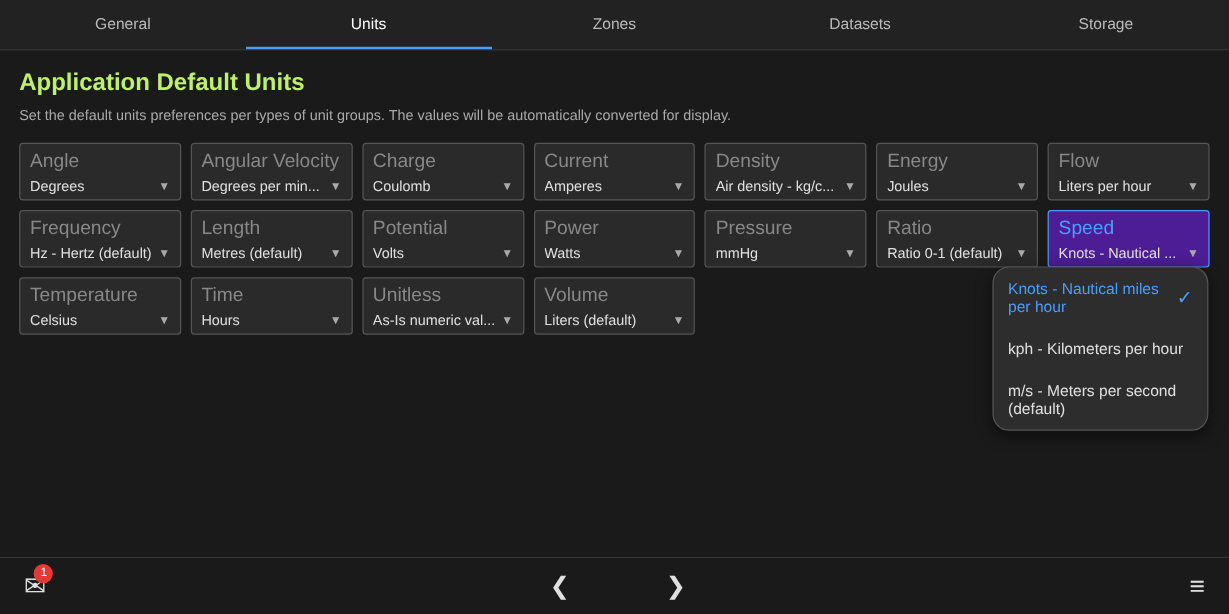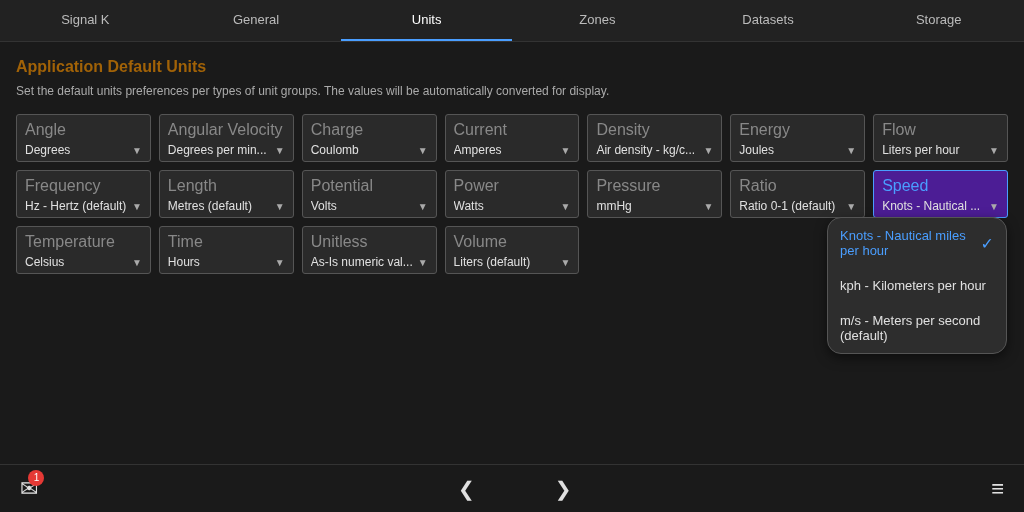--- a/index.html
+++ b/index.html
@@ -32,23 +32,23 @@
       color: #fff;
       border-bottom: 2px solid #4a9eff;
     }
 
     
     .main-content {
       padding: 16px;
     }
 
     .page-title {
-      font-size: 16px;
+      font-size: 20px;
       font-weight: bold;
-      color: #a16207;
+      color: #bef264;
       margin-bottom: 8px;
     }
 
     .page-desc {
       font-size: 12px;
       color: #aaa;
       margin-bottom: 16px;
     }
 
     
@@ -192,21 +192,20 @@
     .bottom-center {
       display: flex;
       gap: 80px;
       align-items: center;
     }
   </style>
 </head>
 <body>
 
 <nav class="top-nav">
-  <div class="nav-tab">Signal K</div>
   <div class="nav-tab">General</div>
   <div class="nav-tab active">Units</div>
   <div class="nav-tab">Zones</div>
   <div class="nav-tab">Datasets</div>
   <div class="nav-tab">Storage</div>
 </nav>
 
 <div class="main-content">
   <h1 class="page-title">Application Default Units</h1>
   <p class="page-desc">Set the default units preferences per types of unit groups. The values will be automatically converted for display.</p>

